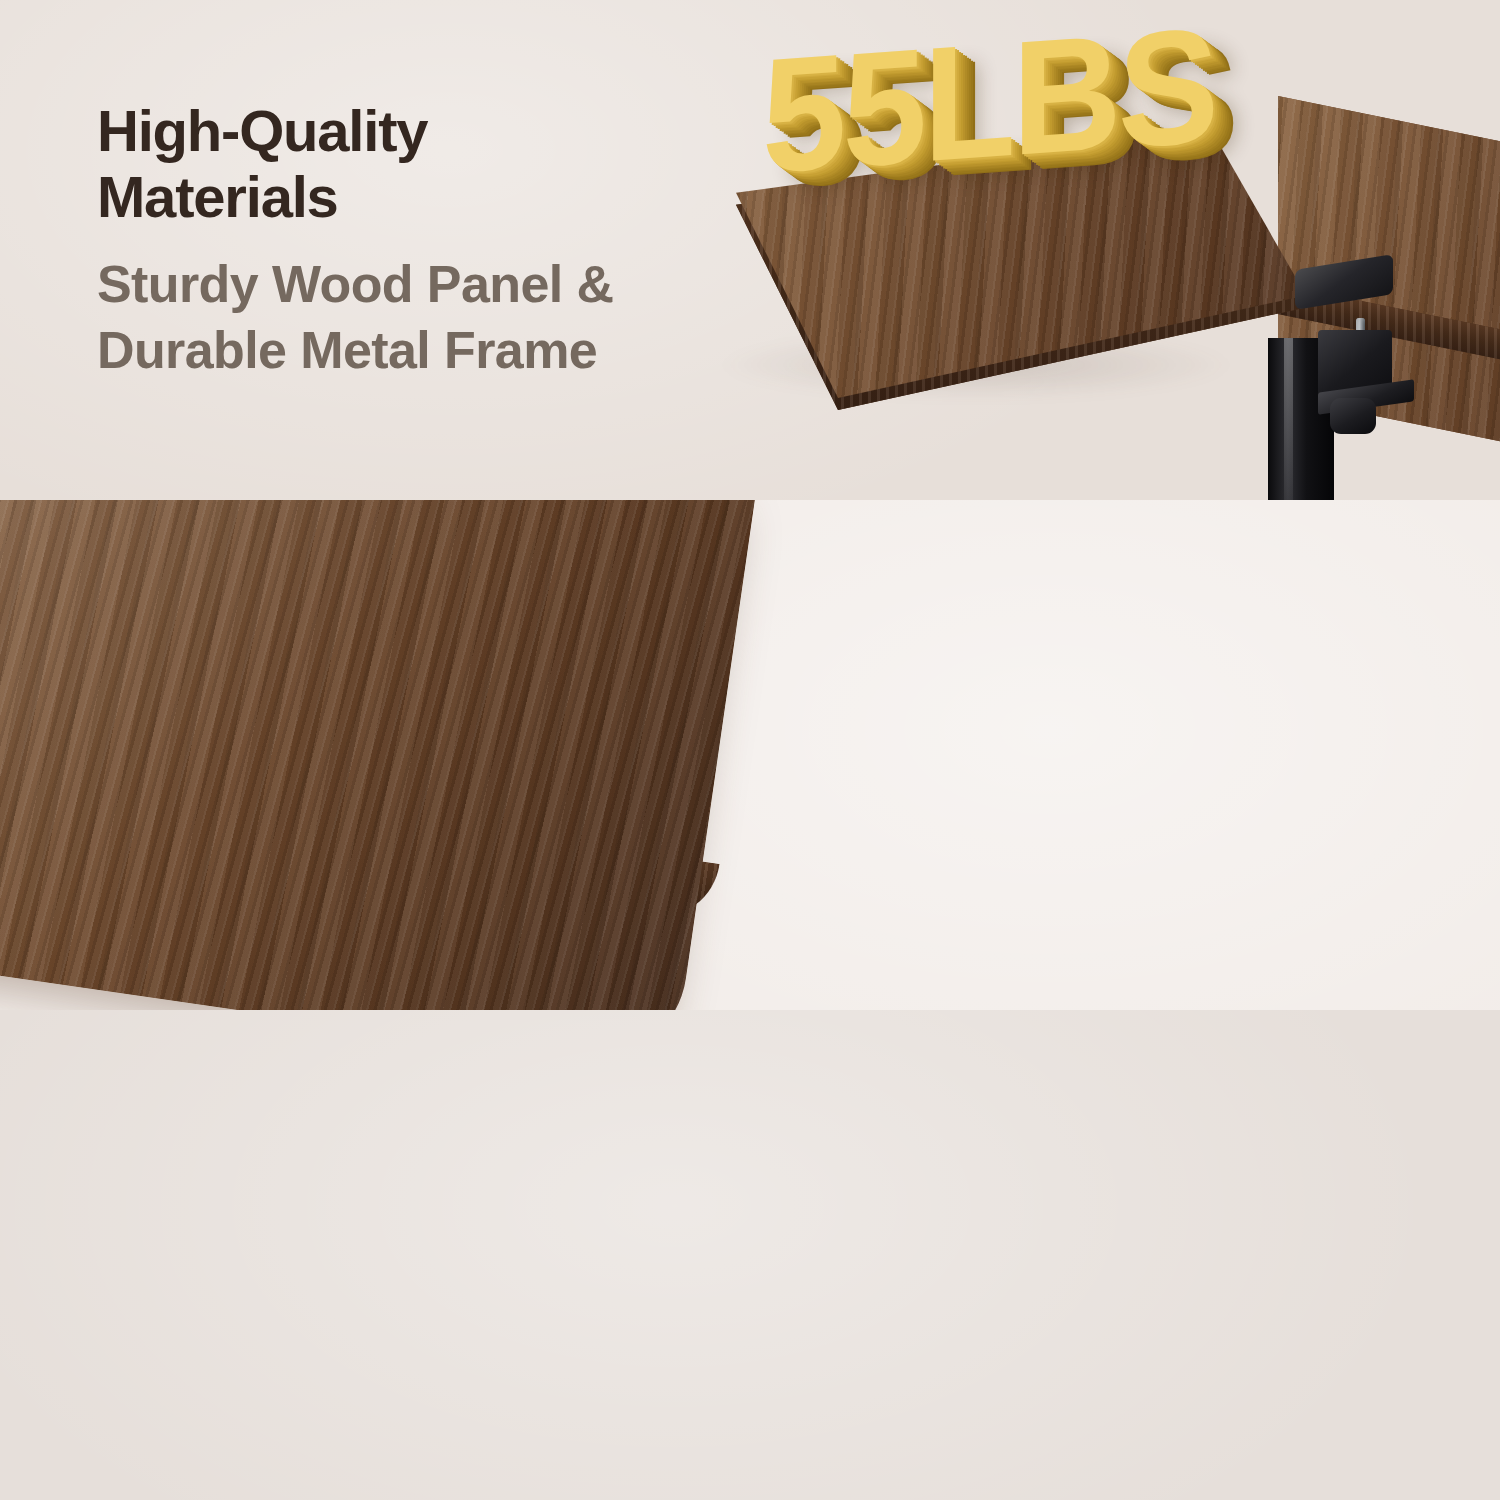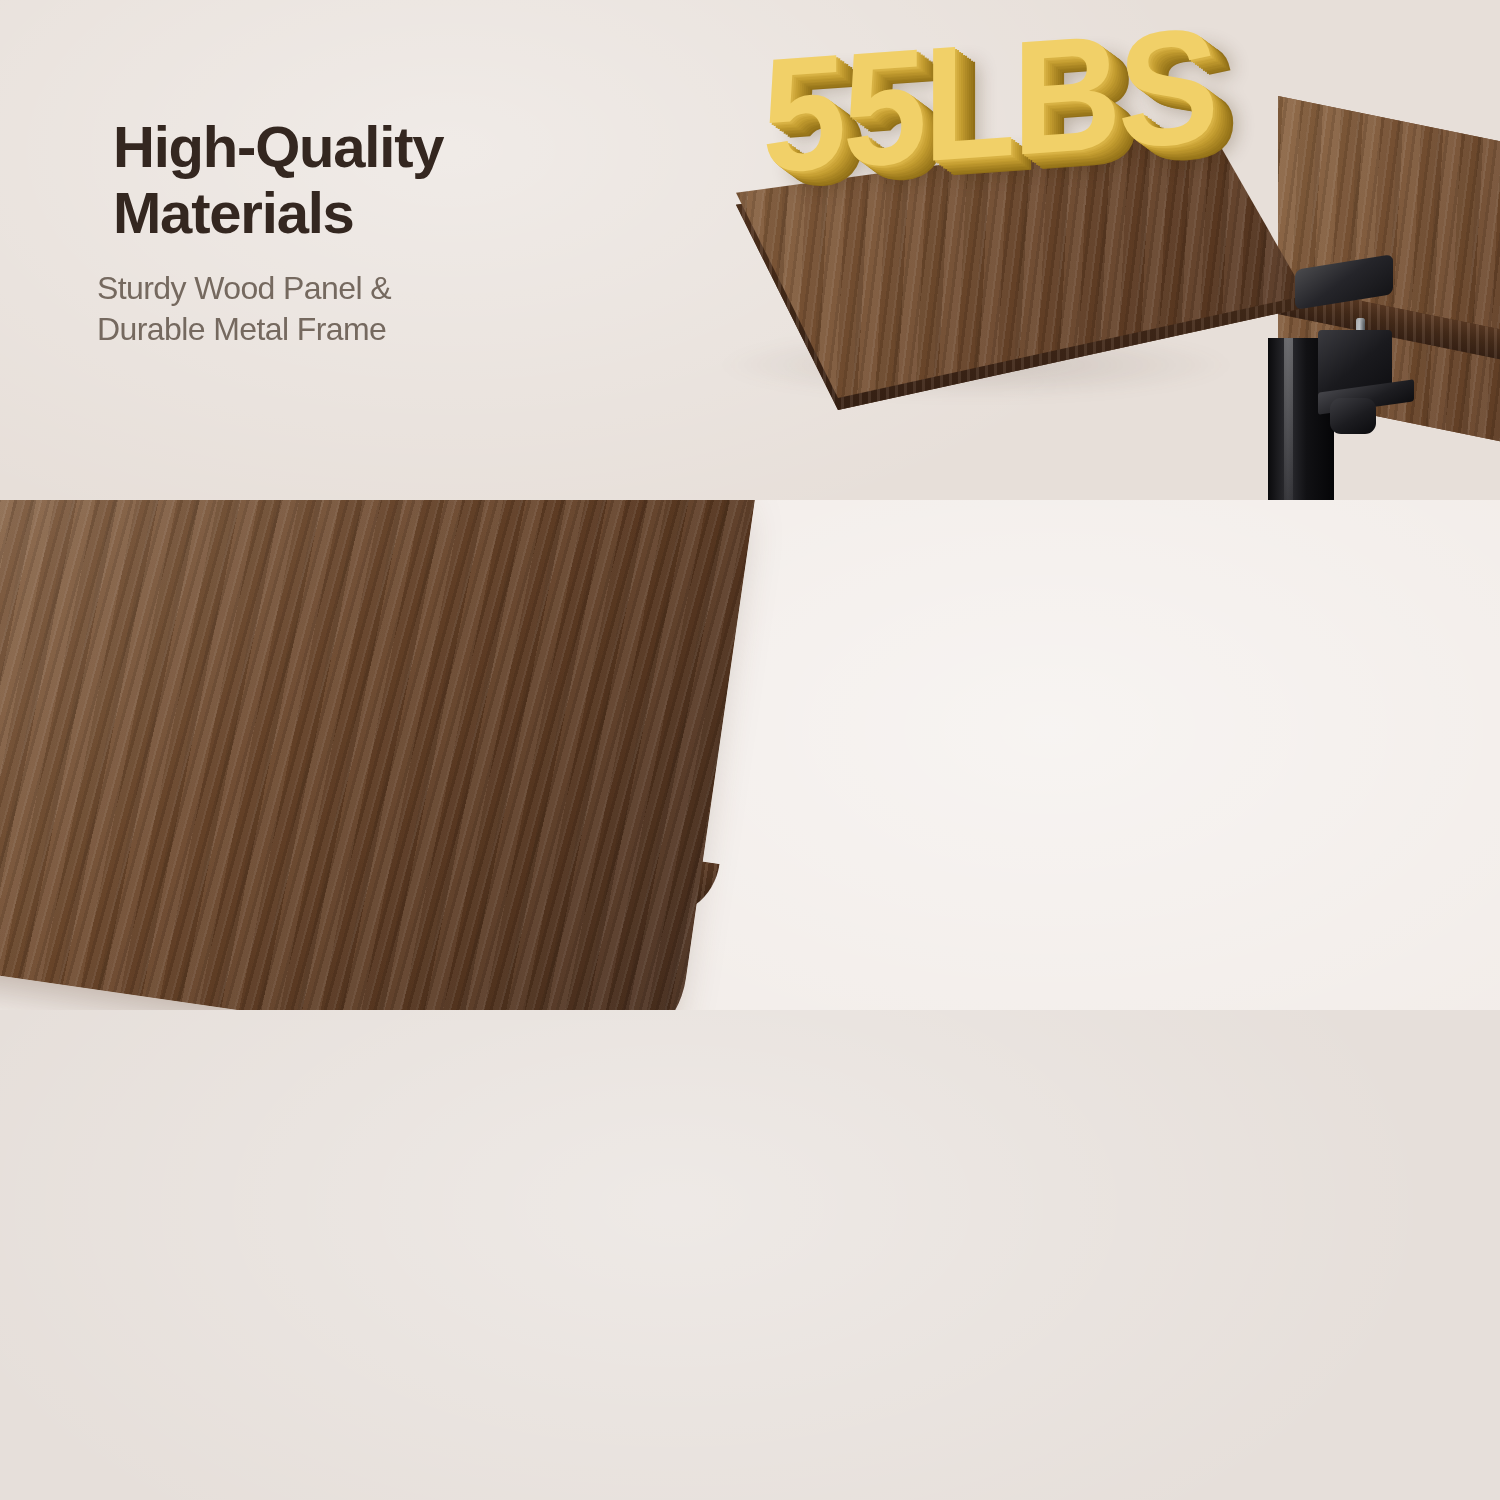--- a/index.html
+++ b/index.html
@@ -50,26 +50,26 @@
   }
 
   
   .text-block { position: absolute; z-index: 40; }
   .headline {
     font-size: 58px;
     font-weight: 700;
     line-height: 1.14;
     letter-spacing: -1.2px;
     color: #342720;
-    margin: 16px;
+    margin: 0;
     white-space: pre-line;
   }
   .subline {
-    font-size: 32px;
-    font-weight: 400;
+    font-size: 52px;
+    font-weight: 700;
     line-height: 1.26;
     letter-spacing: -0.6px;
     color: #75695f;
     margin: 22px 0 0 0;
     white-space: pre-line;
   }
 
   #text-materials { left: 97px; top: 98px; width: 620px; }
 
   

